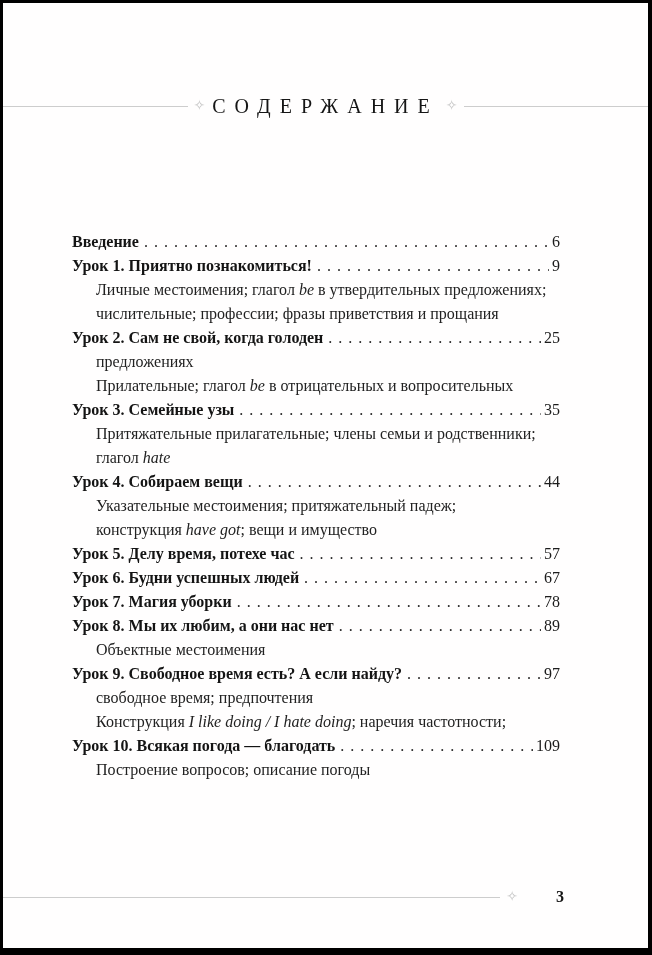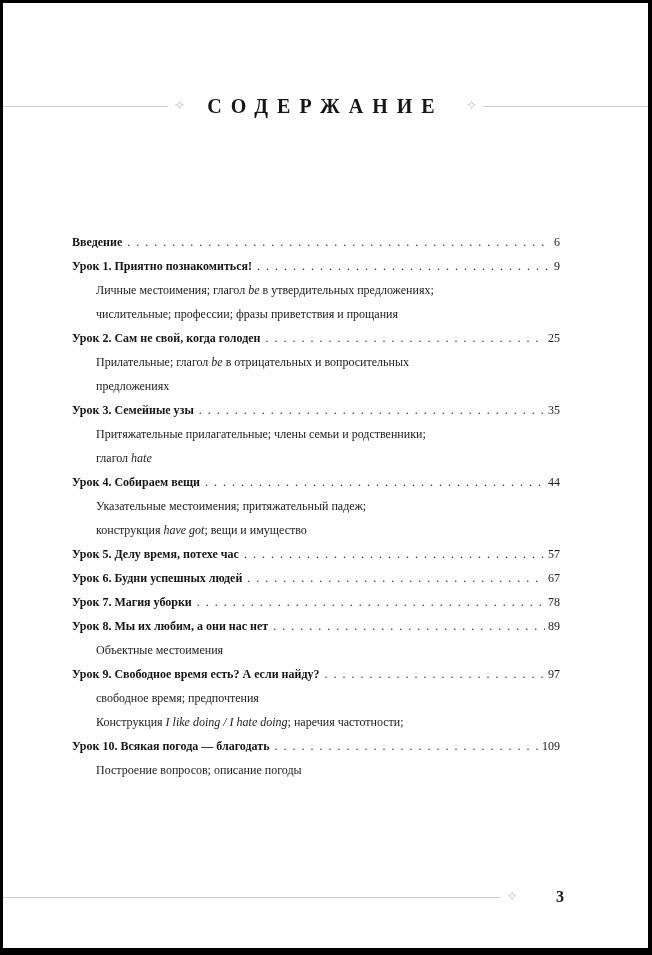--- a/index.html
+++ b/index.html
@@ -30,35 +30,35 @@
     background: #cdcdcd;
   }
   .diamond {
     color: #c4c4c4;
     font-size: 14px;
     line-height: 1;
     margin: 0 6px;
     flex: 0 0 auto;
   }
   .title {
-    margin: 0 16px;
+    margin: 0 1px;
     font-size: 20px;
-    font-weight: 700;
+    font-weight: 400;
     letter-spacing: 9px;
     color: #151515;
     white-space: nowrap;
     flex: 0 0 auto;
   }
   
   .toc {
     position: absolute;
     top: 227px;
     left: 69px;
     right: 88px;
-    font-size: 12px;
+    font-size: 16px;
     line-height: 24px;
   }
   .erow {
     display: flex;
     align-items: baseline;
   }
   .etitle {
     font-weight: 700;
     white-space: nowrap;
     color: #141414;
@@ -131,22 +131,22 @@
         </div>
         <div class="edesc"><span>Личные местоимения; глагол </span><i>be</i><span> в утвердительных предложениях;</span></div>
         <div class="edesc"><span>числительные; профессии; фразы приветствия и прощания</span></div>
       </div>
       <div class="entry">
         <div class="erow">
           <span class="etitle">Урок 2. Сам не свой, когда голоден</span>
           <span class="dots"></span>
           <span class="epage">25</span>
         </div>
+        <div class="edesc"><span>предложениях</span></div>
         <div class="edesc"><span>Прилательные; глагол </span><i>be</i><span> в отрицательных и вопросительных</span></div>
-        <div class="edesc"><span>предложениях</span></div>
       </div>
       <div class="entry">
         <div class="erow">
           <span class="etitle">Урок 3. Семейные узы</span>
           <span class="dots"></span>
           <span class="epage">35</span>
         </div>
         <div class="edesc"><span>Притяжательные прилагательные; члены семьи и родственники;</span></div>
         <div class="edesc"><span>глагол </span><i>hate</i></div>
       </div>

